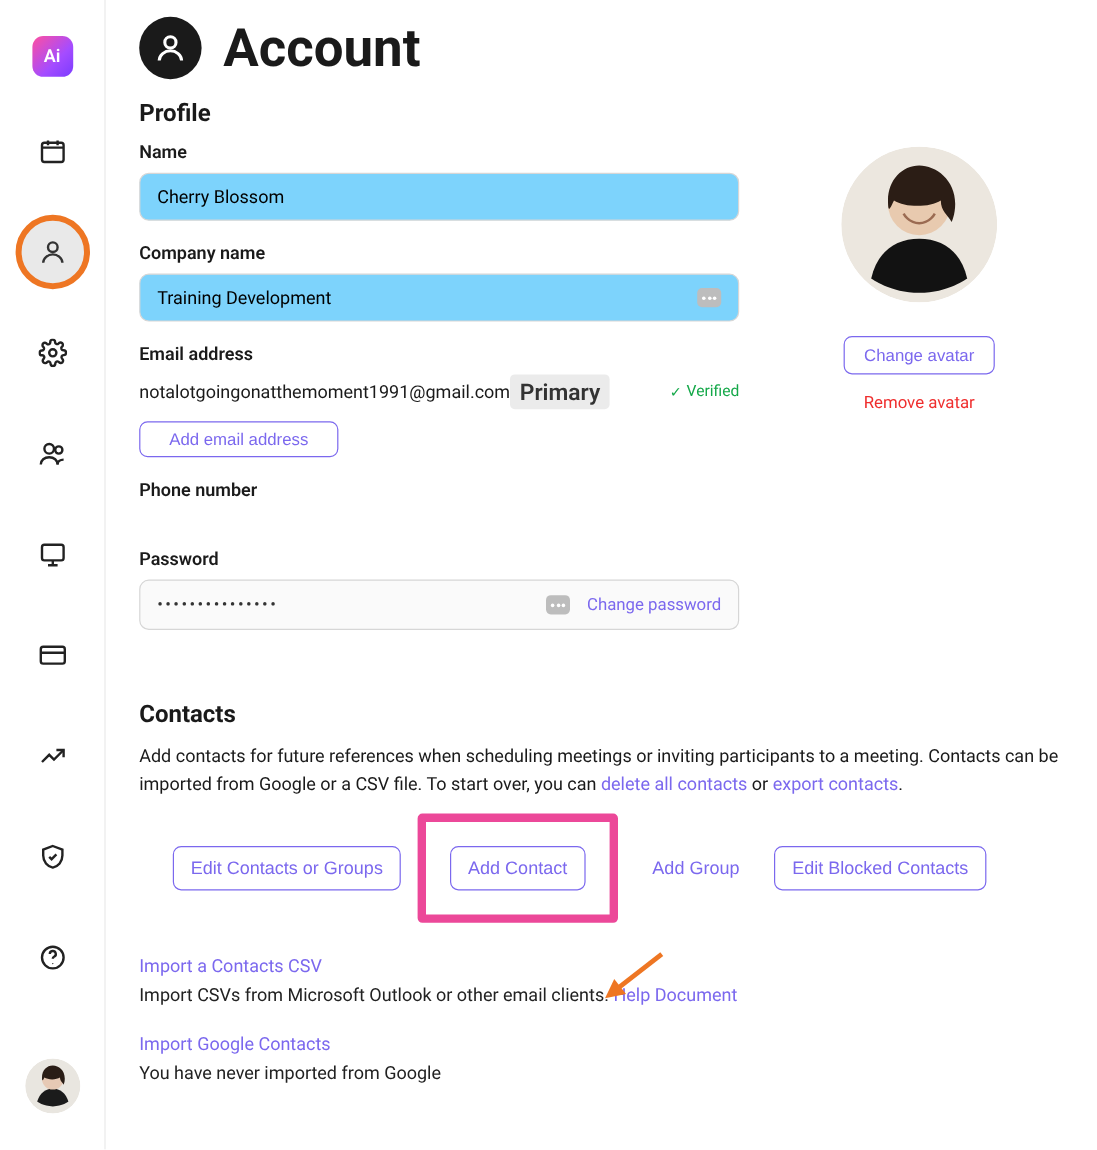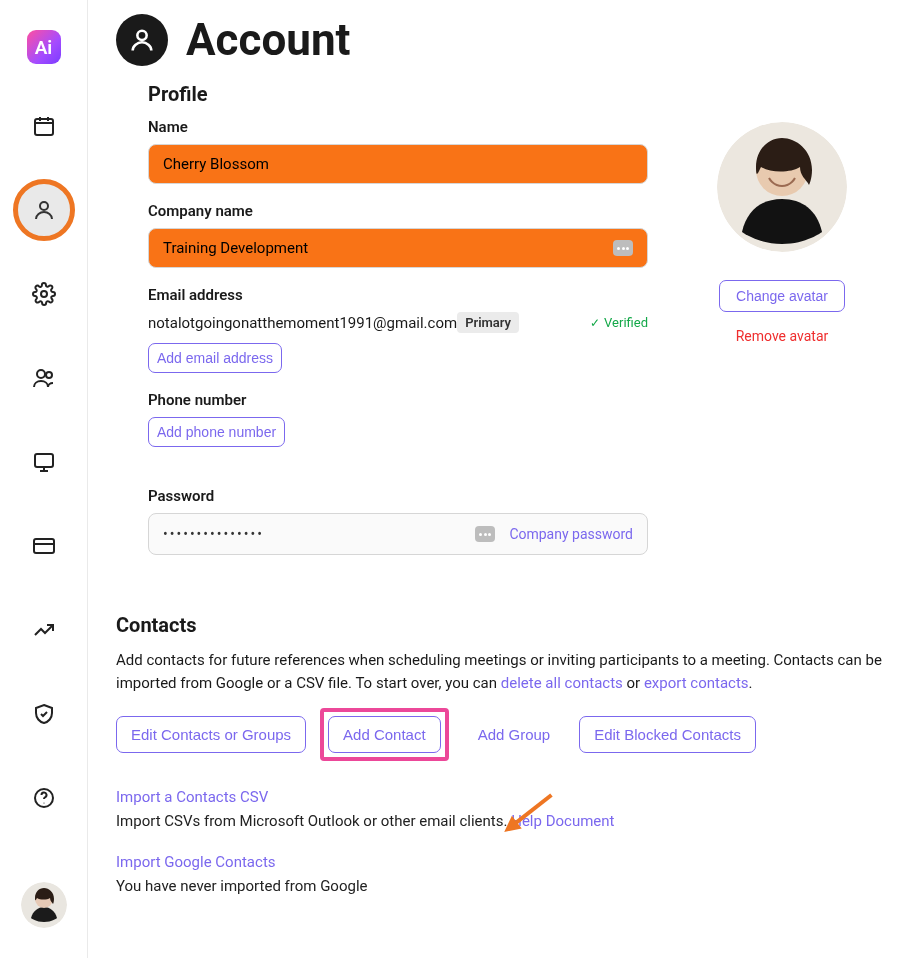--- a/index.html
+++ b/index.html
@@ -24,21 +24,21 @@
     align-items: center;
     padding-top: 30px;
   }
   .logo {
     width: 34px; height: 34px;
     border-radius: 9px;
     background: linear-gradient(135deg, #ff4fa0 0%, #a54cff 60%, #7b3cff 100%);
     display: flex; align-items: center; justify-content: center;
     margin-bottom: 34px;
   }
-  .logo span { color: #fff; font-weight: 600; font-size: 19px; }
+  .logo span { color: #fff; font-weight: 600; font-size: 15px; }
 
   .nav { display: flex; flex-direction: column; align-items: center; gap: 28px;}
   .nav-item { position: relative; width: 56px; height: 56px; display:flex; align-items:center; justify-content:center; cursor:pointer; }
   .nav-item svg { width: 24px; height: 24px; stroke:#222; fill:none; stroke-width:2; }
 
   .nav-highlight {
     position:absolute; width:62px; height:62px; border-radius:50%;
     border:5px solid #EE7623;
     background:#e9e9e9; z-index:-1;
   }
@@ -60,49 +60,49 @@
   }
   .page-title-row { display:flex; align-items:center; gap:18px; margin-bottom:16px;}
   .title-icon-wrap{
     width:52px;height:52px;border-radius:50%;background:#1a1a1a;
     display:flex;align-items:center;justify-content:center;
   }
   .title-icon-wrap svg{width:28px;height:28px;stroke:#fff;fill:none;stroke-width:2.2;}
   h1{font-size:44px;font-weight:700;}
 
   .two-col { display:flex; gap:30px; }
-  .col-left { flex:0 0 500px;margin-left:32px; }
+  .col-left { flex:0 0 500px; }
   .col-right { flex:1; padding-top:40px; display:flex;flex-direction:column;align-items:center; }
 
   h2{font-size:20px;font-weight:700;margin-bottom:12px;}
   .section{margin-bottom:4px;}
   .field-label{font-size:15px;font-weight:600;margin-bottom:8px;display:block;}
 
   .text-input{
     width:100%; height:40px; border:1px solid #d6d6d6; border-radius:8px;
-    padding:0 14px; font-size:15px; background:#f97316; color:#333;
+    padding:0 14px; font-size:15px; background:#7dd3fc; color:#333;
     display:flex;align-items:center;justify-content:space-between;
   }
   .text-input input{border:none;background:transparent;font:inherit;width:100%;outline:none;}
   .ellipsis-chip{
     width:20px;height:16px;border-radius:4px;background:#bdbdbd;
     display:inline-flex;align-items:center;justify-content:center;flex:0 0 auto;
   }
   .ellipsis-chip span{width:3px;height:3px;border-radius:50%;background:#fff;margin:0 0.8px;display:inline-block;}
   .field-block{margin-bottom:18px;}
 
   .email-row{display:flex;align-items:center;margin-bottom:10px;}
   .email-text{font-size:15px;}
-  .badge-primary{background:#ebebeb;border-radius:4px;padding:3px 8px;font-size:13px;font-weight:600;color:#333;}
+  .badge-primary{background:#ebebeb;border-radius:4px;padding:3px 8px;font-size:19px;font-weight:600;color:#333;}
   .verified{margin-left:auto;color:#14a849;font-size:13px;display:flex;align-items:center;gap:4px;}
   .verified::before{content:"✓";font-size:12px;}
 
   .btn-outline{
     display:inline-block;border:1px solid #7b68ee;border-radius:7px;
-    padding:6px 8px;font-size:14px;color:#7b68ee;cursor:pointer;background:#fff;
+    padding:6px 24px;font-size:14px;color:#7b68ee;cursor:pointer;background:#fff;
   }
 
   
   .pw-row{
     width:100%;height:42px;border:1px solid #d6d6d6;border-radius:8px;background:#fafafa;
     display:flex;align-items:center;padding:0 14px;gap:14px;
   }
   .pw-dots{letter-spacing:2px;font-size:14px;color:#333;flex:1;}
   .pw-link{color:#7b68ee;font-size:14px;cursor:pointer;}
 
@@ -112,24 +112,24 @@
     display:flex;align-items:center;justify-content:center;margin-bottom:28px;
   }
   .avatar-big svg{width:130px;height:130px;}
   .btn-avatar{border:1px solid #7b68ee;color:#7b68ee;border-radius:7px;padding:7px 16px;font-size:14px;background:#fff;cursor:pointer;margin-bottom:16px;}
   .remove-avatar{color:#ef2e2e;font-size:14px;cursor:pointer;}
 
   
   .contacts{margin-top:40px;}
   .contacts-desc{font-size:15px;line-height:1.5;margin-bottom:14px;}
   .inline-link{color:#7b68ee;cursor:pointer;}
-  .btn-row{display:flex;gap:14px;align-items:center;margin-bottom:26px;}
+  .btn-row{display:flex;gap:14px;align-items:center;margin-bottom:26px;margin-left:28px;}
   .btn-row .btn-outline{padding:9px 14px;font-size:15px;}
 
-  .highlight-box{position:relative;border:4px solid #ec4899;border-radius:4px;padding:4px;display:inline-block;}
+  .highlight-box{position:relative;border:7px solid #ec4899;border-radius:4px;padding:20px;display:inline-block;}
   .import-block{margin-bottom:22px;}
   .import-title{color:#7b68ee;font-size:15px;margin-bottom:6px;cursor:pointer;display:inline-block;}
   .import-sub{font-size:15px;color:#222;}
 
   
   .annot-arrow{
     position:absolute;left:410px;top:790px;
     transform:rotate(-38deg);
   }
   .annot-arrow svg{width:70px;height:40px;}
@@ -263,33 +263,32 @@
           <div class="email-row">
             <span class="email-text">notalotgoingonatthemoment1991@gmail.com</span>
             <span class="badge-primary">Primary</span>
             <span class="verified">Verified</span>
           </div>
           <button class="btn-outline">Add email address</button>
         </div>
 
         <div class="field-block">
           <label class="field-label">Phone number</label>
-          <button class="btn-outline">Add phone number</button>
         </div>
 
         <div class="field-block" style="margin-top:40px;">
           <label class="field-label">Password</label>
           <div class="pw-row">
             <span class="pw-dots">•••••••••••••••</span>
             <span class="ellipsis-chip">
                 <span></span>
                 <span></span>
                 <span></span>
               </span>
-            <span class="pw-link">Company password</span>
+            <span class="pw-link">Change password</span>
           </div>
         </div>
       </div>
     </div>
 
     <div class="col-right">
       <div class="avatar-big">
         <svg viewBox="0 0 130 130">
           <circle cx="65" cy="65" r="65" fill="#ece7df"></circle>
           <path d="M65 122c-24 0-40-12-40-12 5-22 20-33 40-33s35 11 40 33c0 0-16 12-40 12z" fill="#121212"></path>

